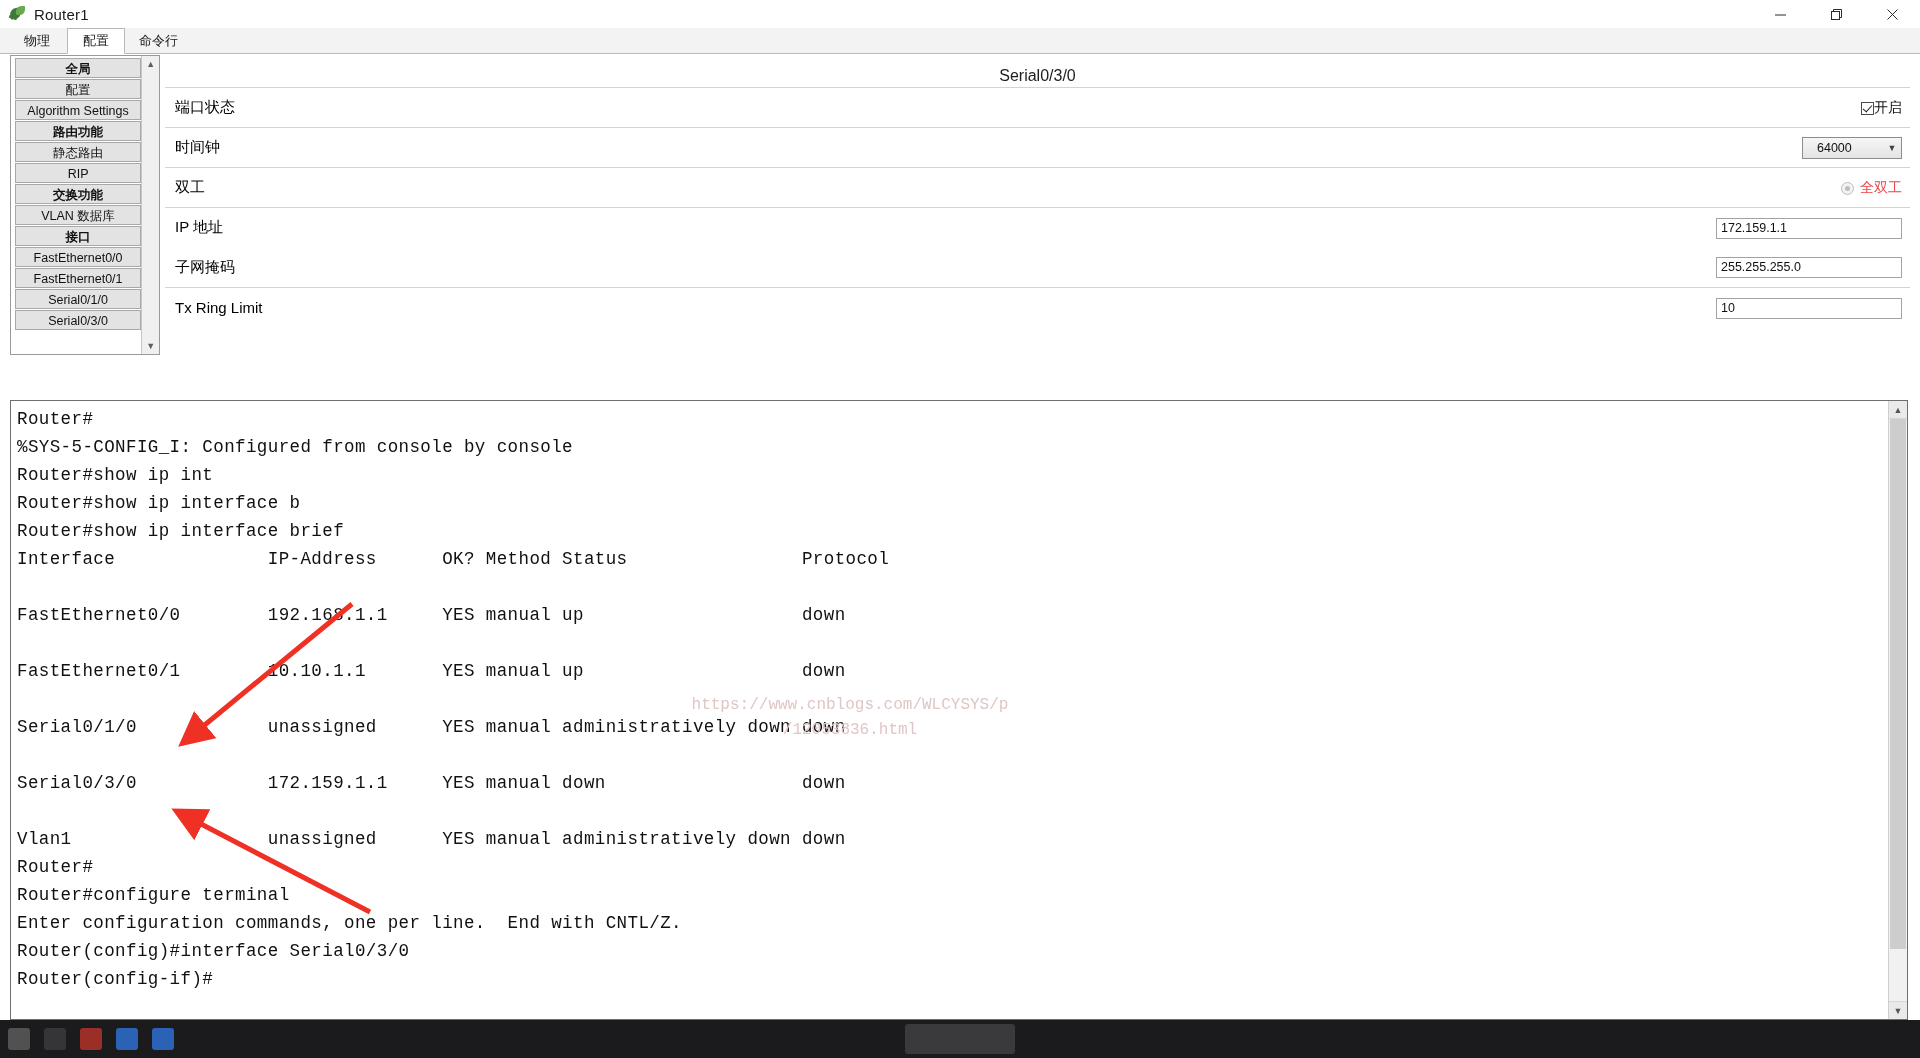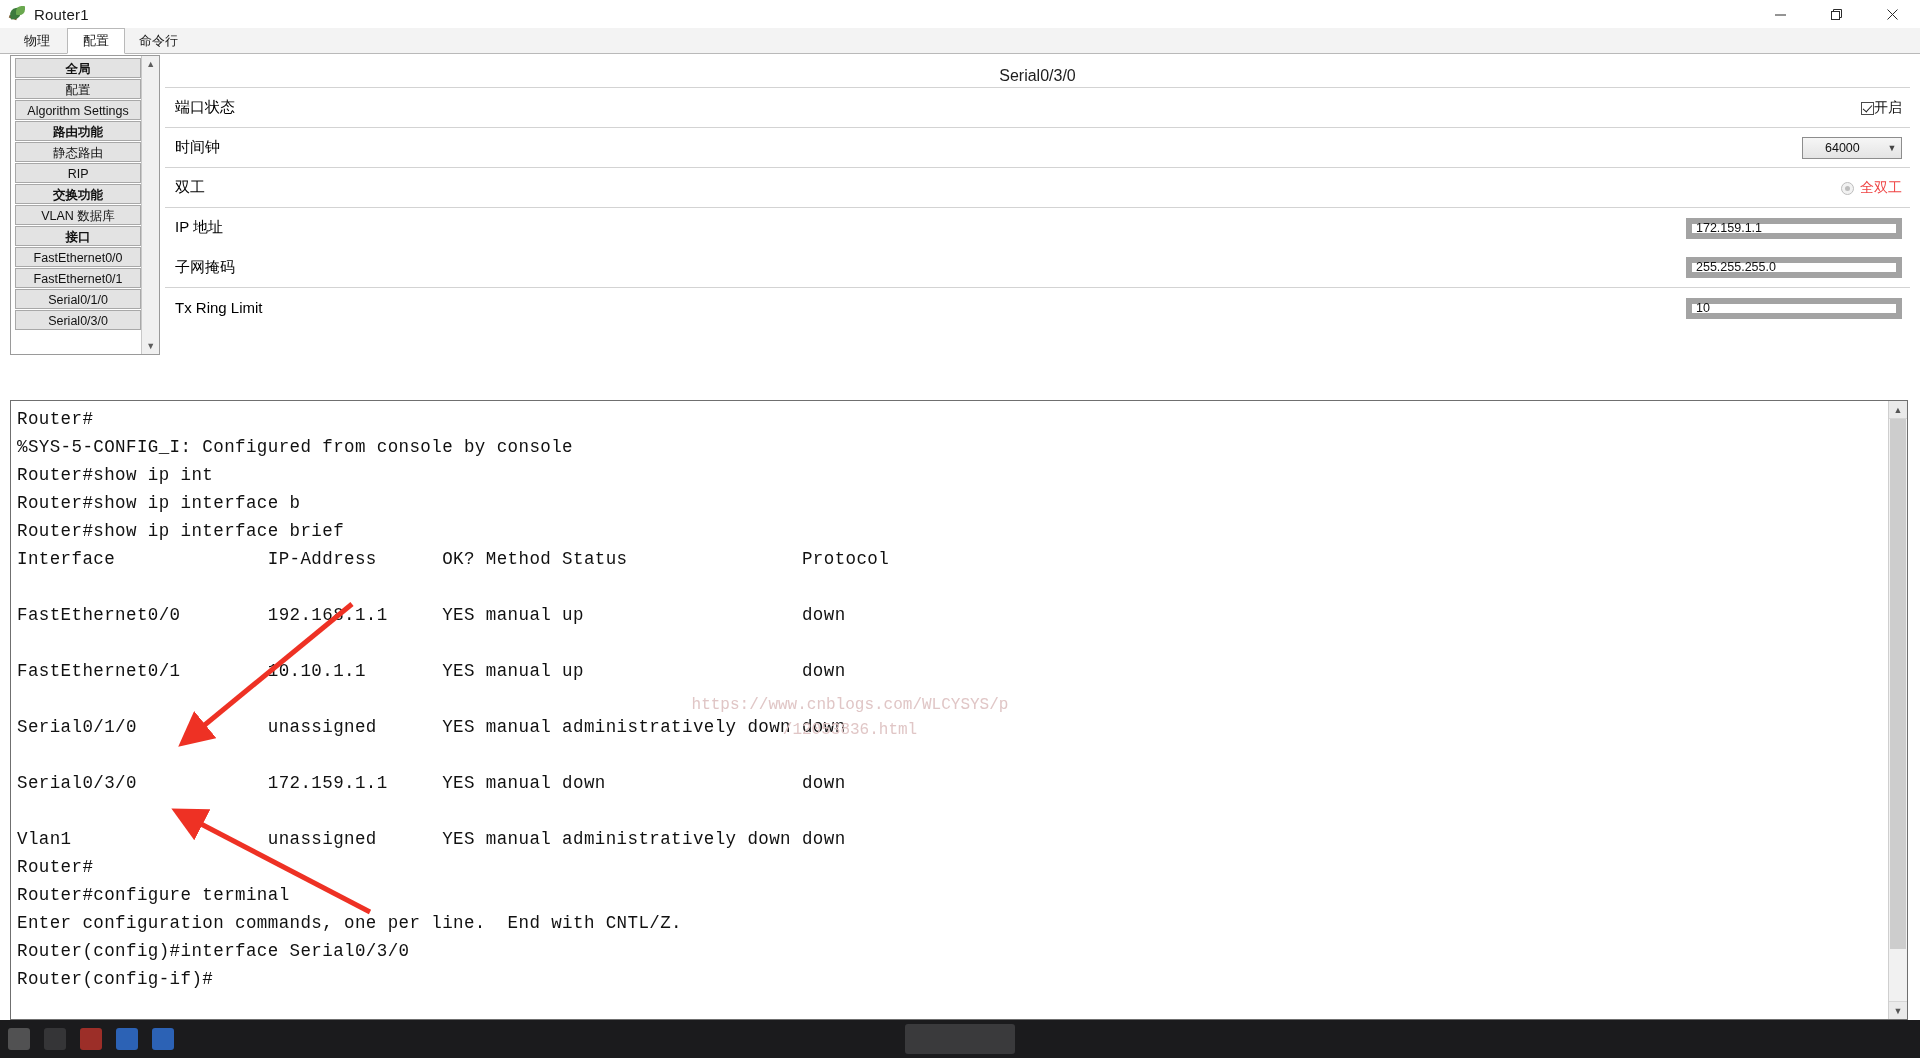--- a/index.html
+++ b/index.html
@@ -245,34 +245,34 @@
     width: 100px;
     height: 22px;
     border: 1px solid #8d8d8d;
     background: linear-gradient(#f6f6f6, #e4e4e4);
     display: flex;
     align-items: center;
     box-sizing: border-box;
     font-size: 12.5px;
     color: #111;
   }
-  .combo .val { flex: 1; padding-left: 22px; }
+  .combo .val { flex: 1; padding-left: 14px; }
   .combo .arrow {
     width: 18px;
     display: flex;
     align-items: center;
     justify-content: center;
     font-size: 9px;
     color: #444;
   }
 
   .textbox {
-    width: 216px;
+    width: 186px;
     height: 21px;
-    border: 6px solid #a3a3a3;
+    border: 1px solid #a3a3a3;
     background: #ffffff;
     box-sizing: border-box;
     font-size: 12.5px;
     color: #111;
     padding: 0 4px;
     display: flex;
     align-items: center;
   }
 
   

